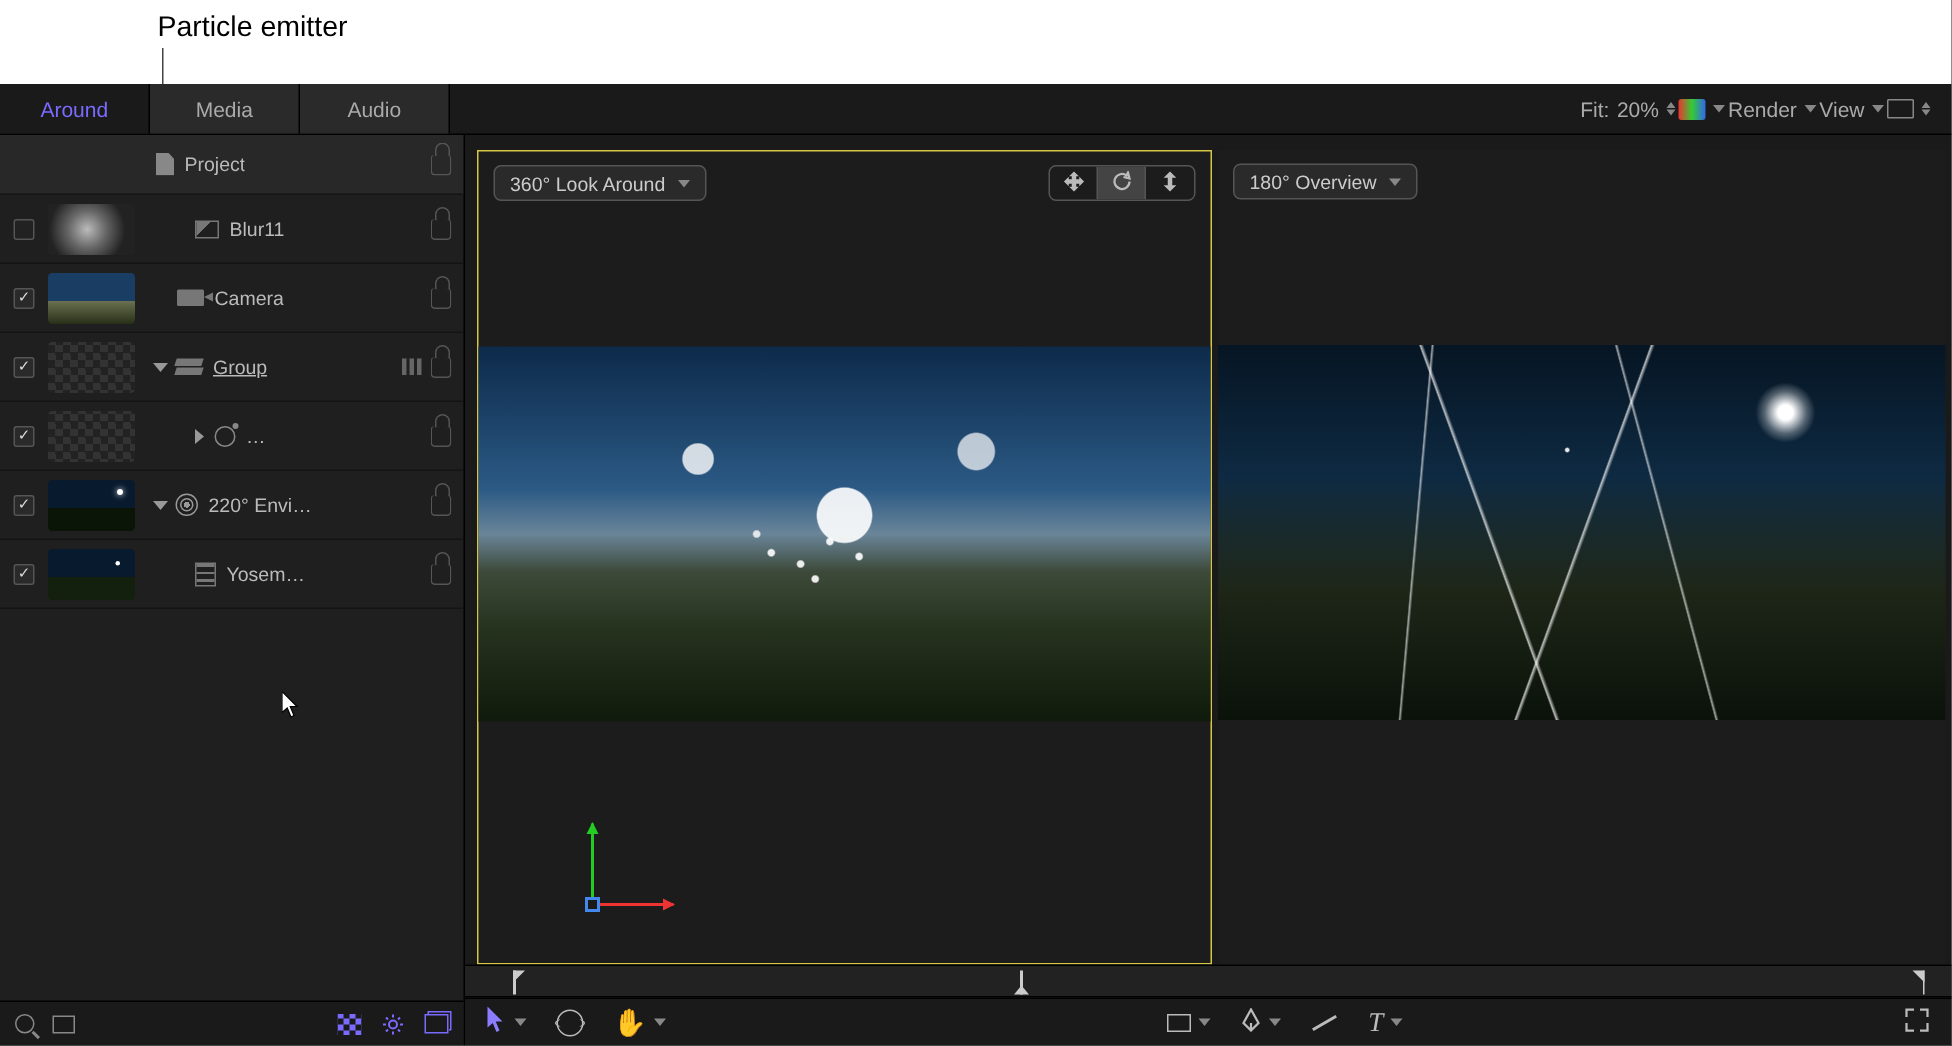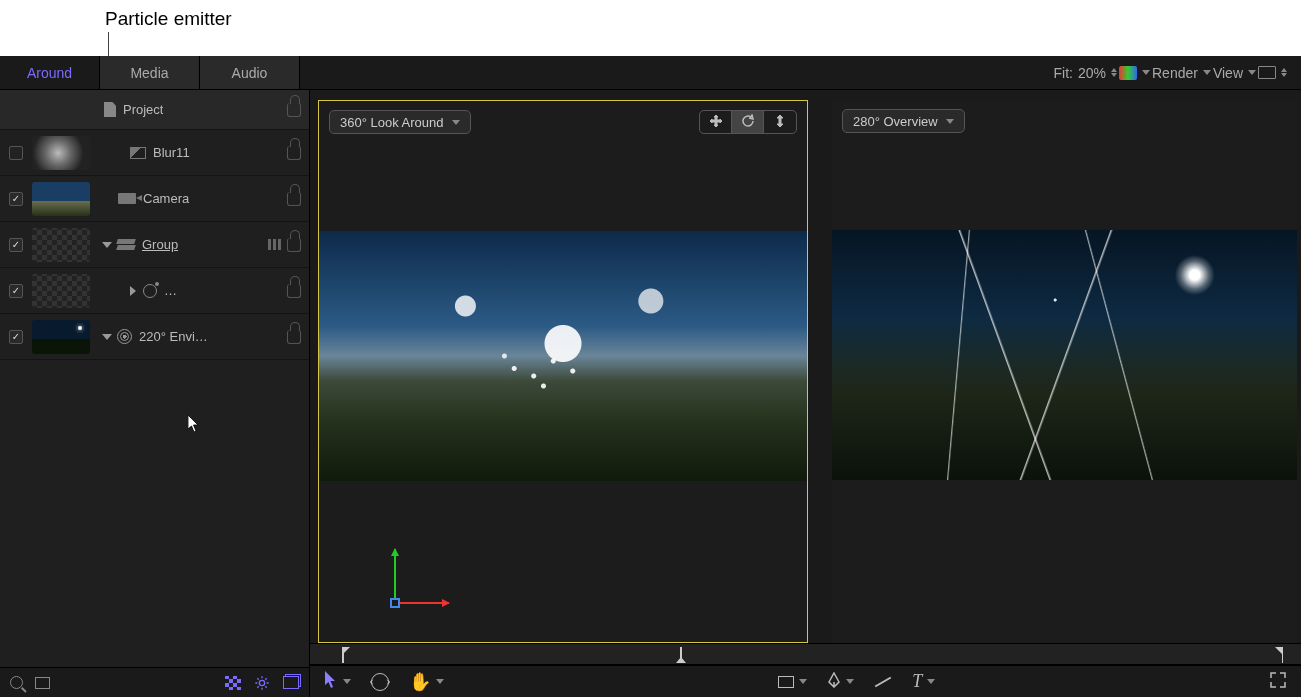--- a/index.html
+++ b/index.html
@@ -82,21 +82,21 @@
   .foot-ico { width:18px; height:16px; display:flex; align-items:center; justify-content:center; color:#7a6bff; }
   .mag { width:13px; height:13px; border:1.5px solid #888; border-radius:50%; position:relative;}
   .mag::after{content:'';position:absolute;width:6px;height:1.5px;background:#888;right:-5px;bottom:-2px;transform:rotate(45deg);}
   .filter-ico{width:15px;height:12px;border:1.5px solid #888;}
   .checker-ico{width:16px;height:14px;background:repeating-conic-gradient(#7a6bff 0 25%, transparent 0 50%) 0/8px 8px;}
   .gear-ico svg{width:16px;height:16px;}
   .windows-ico{width:16px;height:13px;border:1.5px solid #7a6bff;box-shadow:2px -2px 0 -1px #1a1a1a, 2px -2px 0 0 #7a6bff;}
 
   
   .canvas { flex:1; display:flex; flex-direction:column; background:#1a1a1a; }
-  .canvas-views { flex:1; position:relative; padding: 10px 4px 0 8px; display:flex; gap:24px; min-height:0;}
+  .canvas-views { flex:1; position:relative; padding: 10px 4px 0 8px; display:flex; gap:4px; min-height:0;}
   .view-left { width:490px; border:1.5px solid #d6c645; background:#1c1c1c; position:relative; display:flex; flex-direction:column;}
   .view-right { flex:1; background:#1c1c1c; position:relative; display:flex; flex-direction:column;}
 
   .view-toolbar { position:absolute; top:8px; left:10px; right:10px; height:26px; display:flex; align-items:center; z-index:5;}
   .pill { border:1px solid #555; border-radius:5px; background:#2a2a2a; height:24px; padding:0 10px; display:inline-flex; align-items:center; gap:8px; color:#ccc; font-size:13px;}
   .seg { margin-left:auto; display:flex; border:1px solid #555; border-radius:5px; overflow:hidden; height:24px;}
   .seg div{ width:32px; display:flex; align-items:center; justify-content:center; border-right:1px solid #555;}
   .seg div:last-child{border-right:none;}
   .seg div.active{ background:#444; }
 
@@ -277,20 +277,31 @@
             </div>
           <div class="thumbbox night"></div>
           <div class="namecol indent1">
             <span class="disc open"></span>
             <span class="icon-360"></span>
             <span class="lbl">220° Envi…</span>
           </div>
           <span class="lock"></span>
         </div>
 
+        <div class="row">
+          <div class="chkcol">
+              <span class="chk on"></span>
+            </div>
+          <div class="thumbbox night2"></div>
+          <div class="namecol indent3">
+            <span class="icon-film"></span>
+            <span class="lbl">Yosem…</span>
+          </div>
+          <span class="lock"></span>
+        </div>
 
         <div class="layers-empty">
           <div class="cursor-arrow">
             <svg viewBox="0 0 12 18">
                 <path d="M0 0 L0 14 L3.5 11 L6 17 L8 16 L5.5 10 L10 10 Z" fill="#fff" stroke="#000" stroke-width="0.8"></path>
               </svg>
           </div>
         </div>
       </div>
 
@@ -339,21 +350,21 @@
           <div class="axis">
             <div class="y"></div>
             <div class="x"></div>
             <div class="o"></div>
           </div>
         </div>
 
         <div class="view-right">
           <div class="view-toolbar">
             <span class="pill">
-              <span>280° Overview</span>
+              <span>180° Overview</span>
               <span class="caret"></span>
             </span>
           </div>
           <div class="sky-night"></div>
         </div>
       </div>
 
       <div class="ruler">
         <span class="marker l"></span>
         <span class="marker c"></span>

